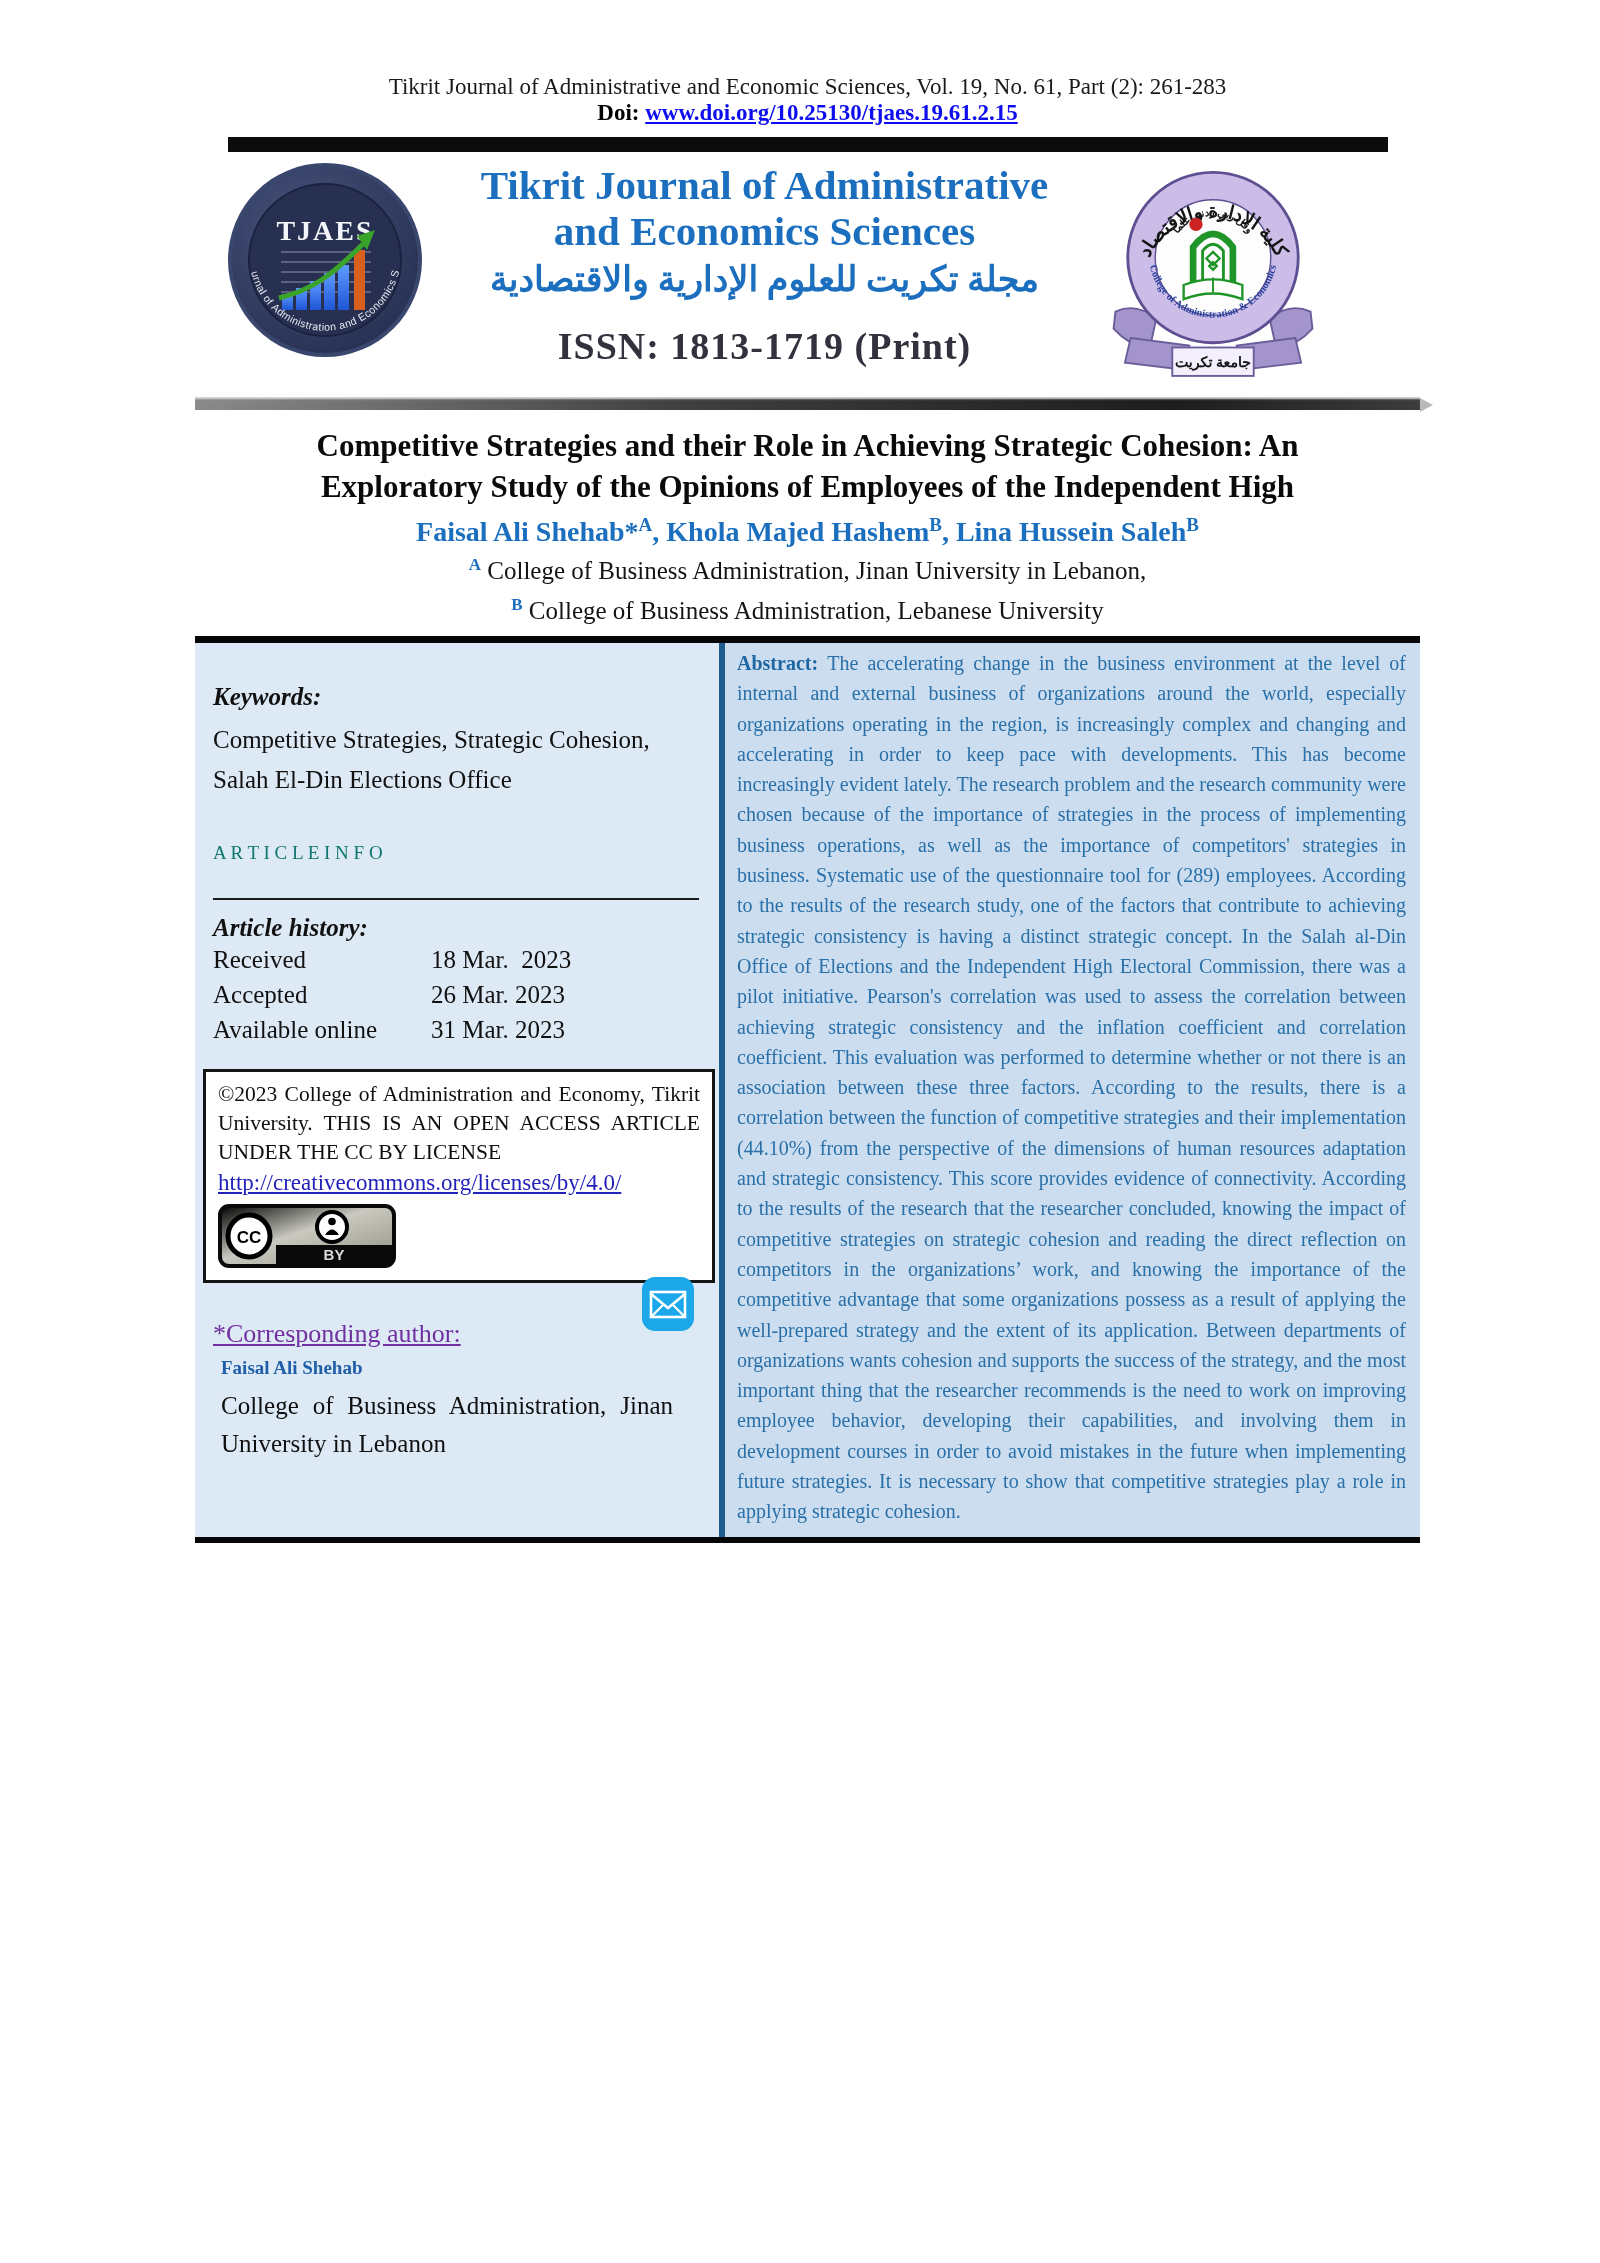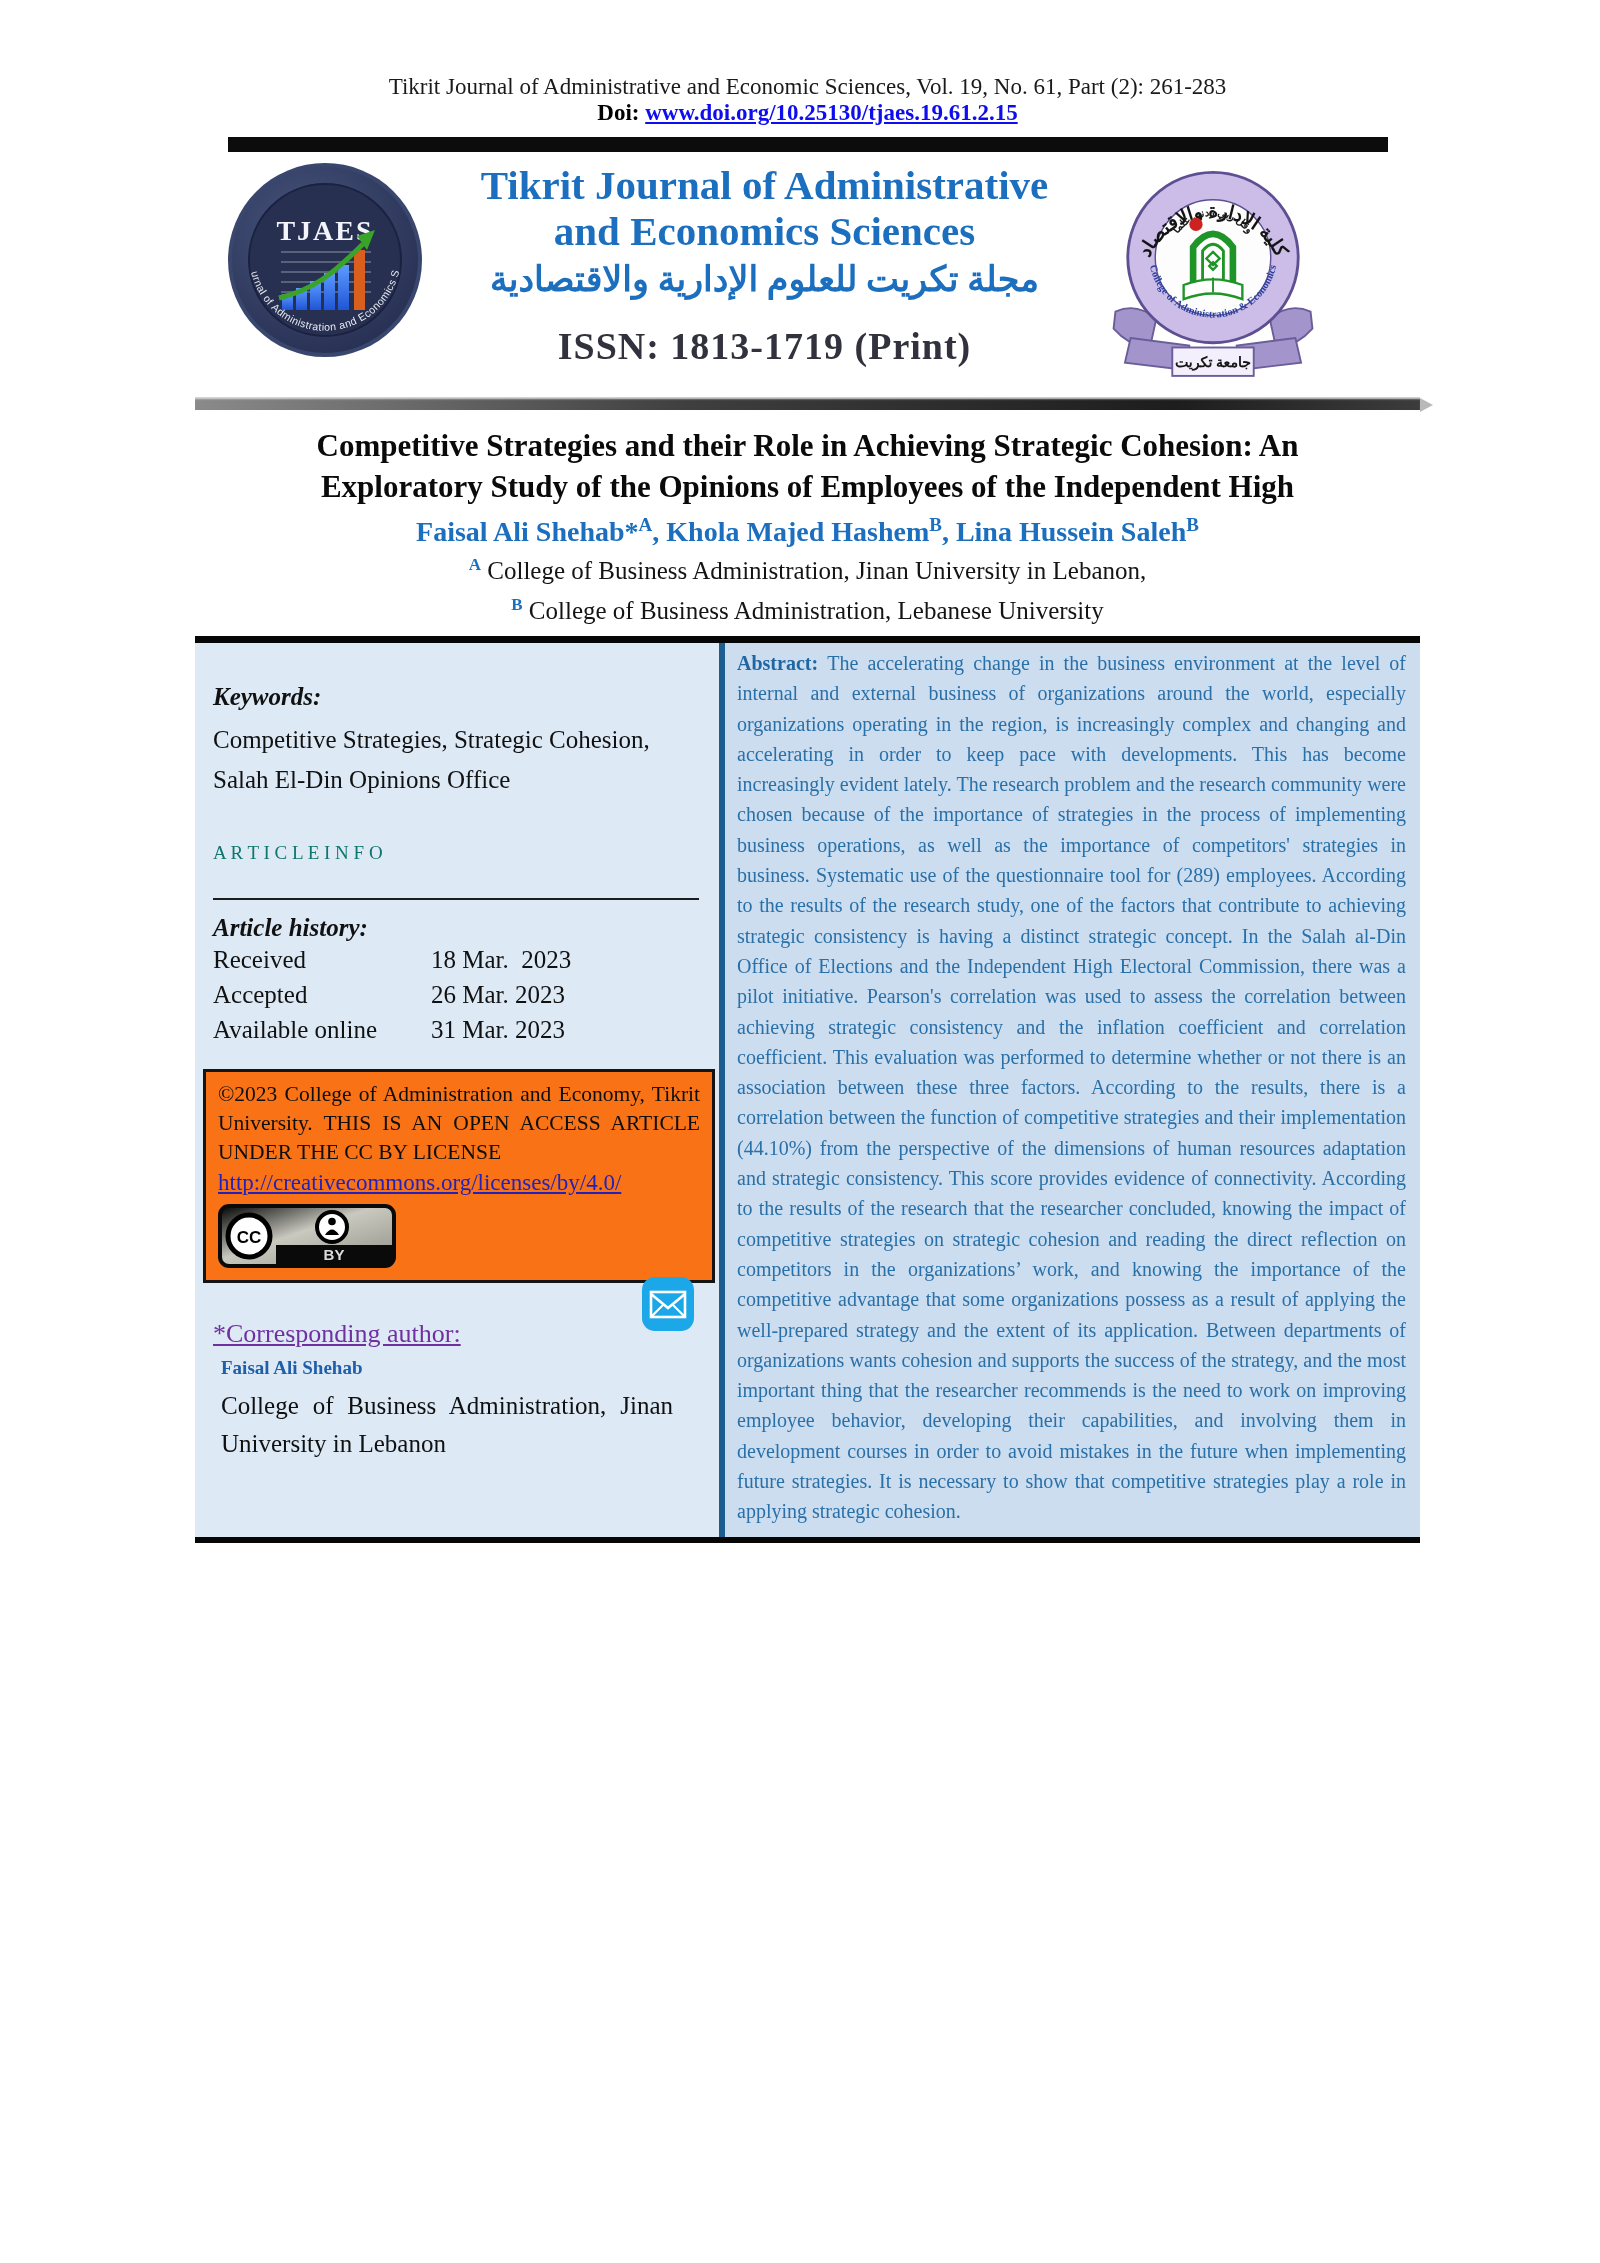--- a/index.html
+++ b/index.html
@@ -44,21 +44,21 @@
   .sb-pad{padding:0 20px 0 18px;}
   .kw-label{margin-top:40px;font-size:25px;font-weight:bold;font-style:italic;}
   .kw-text{margin-top:9px;font-size:25px;line-height:40px;}
   .art-info{margin-top:42px;font-size:19px;color:#0f766e;}
   .sb-rule{border:none;border-top:2px solid #1c1c1c;margin:34px 0 0 0;}
   .hist-label{margin-top:14px;font-size:25px;font-weight:bold;font-style:italic;}
   .hist-row{display:flex;font-size:25px;line-height:35px;}
   .hist-row .hl{width:218px;flex:none;}
   .hist-row .hd{white-space:pre;}
 
-  .license-box{margin:22px 4px 0 8px;border:3px solid #141414;background:#f97316;padding:8px 12px 12px;}
+  .license-box{margin:22px 4px 0 8px;border:3px solid #141414;background:#ffffff;padding:8px 12px 12px;}
   .lic-text{font-size:21.5px;line-height:29px;text-align:justify;color:#0e0e0e;}
   .lic-link{display:inline-block;margin-top:3px;font-size:23px;color:#2222bb;text-decoration:underline;cursor:pointer;}
   .cc-badge{margin-top:8px;display:block;}
 
   .mail-btn{position:absolute;left:447px;top:634px;width:52px;height:54px;cursor:pointer;}
   .corr{margin-top:36px;}
   .corr-label{font-size:26px;color:#7030a0;text-decoration:underline;cursor:pointer;}
   .corr-name{margin-top:8px;padding-left:8px;font-size:19px;font-weight:bold;color:#1f5fa9;}
   .corr-affil{margin-top:8px;padding-left:8px;width:452px;font-size:25px;line-height:38px;text-align:justify;color:#101010;}
 </style>
@@ -176,21 +176,21 @@
   <div class="authors"><span>Faisal Ali Shehab*</span><sup>A</sup><span>, </span><span>Khola Majed Hashem</span><sup>B</sup><span>, </span><span>Lina Hussein Saleh</span><sup>B</sup></div>
 
   <div class="affil-line"><sup>A</sup><span> College of Business Administration, Jinan University in Lebanon,</span></div>
   <div class="affil-line"><sup>B</sup><span> College of Business Administration, Lebanese University</span></div>
 
   <div class="cols">
 
     <div class="sidebar">
       <div class="sb-pad">
         <div class="kw-label">Keywords:</div>
-        <div class="kw-text">Competitive Strategies, Strategic Cohesion, Salah El-Din Opinions Office</div>
+        <div class="kw-text">Competitive Strategies, Strategic Cohesion, Salah El-Din Elections Office</div>
         <div class="art-info">A R T I C L E   I N F O</div>
         <hr class="sb-rule">
         <div class="hist-label">Article history:</div>
         <div class="hist-row">
           <span class="hl">Received</span>
           <span class="hd">18 Mar.  2023</span>
         </div>
         <div class="hist-row">
           <span class="hl">Accepted</span>
           <span class="hd">26 Mar. 2023</span>

